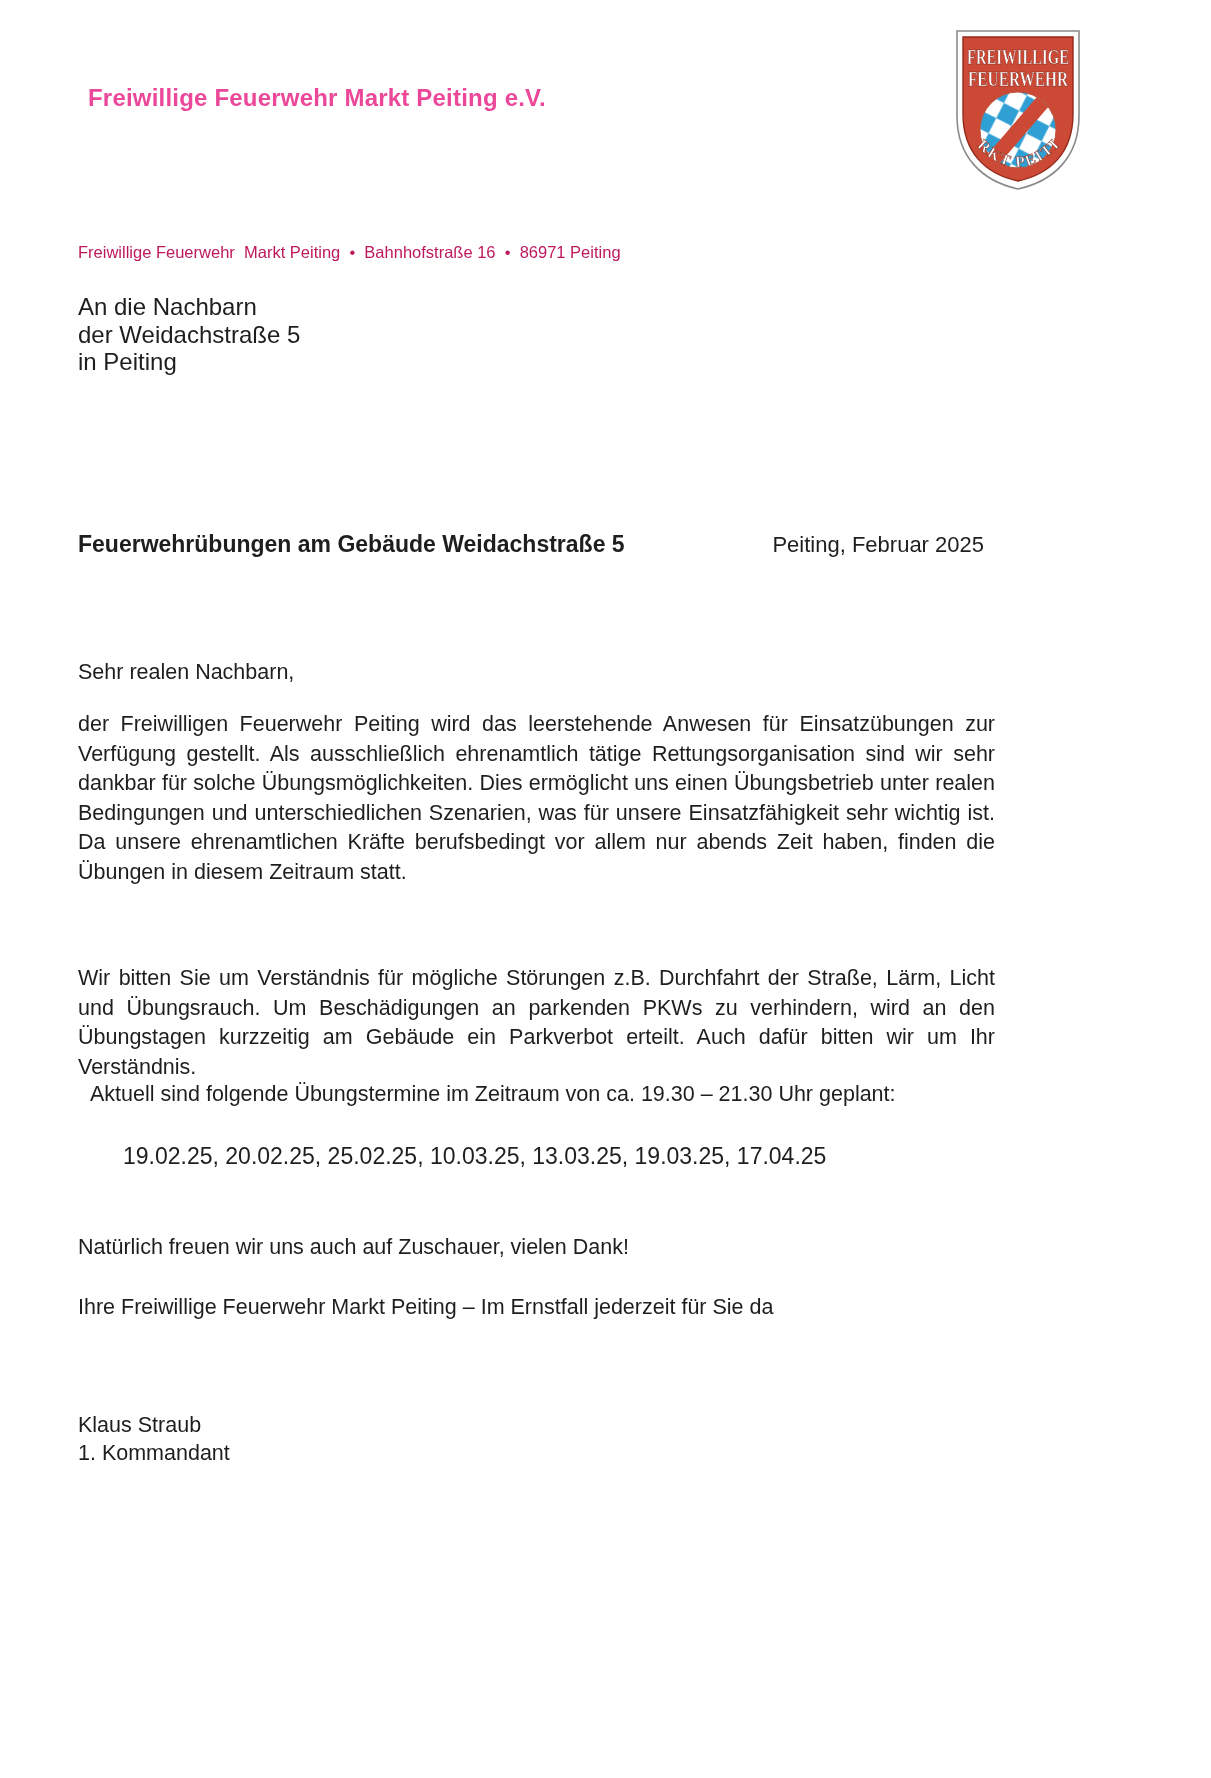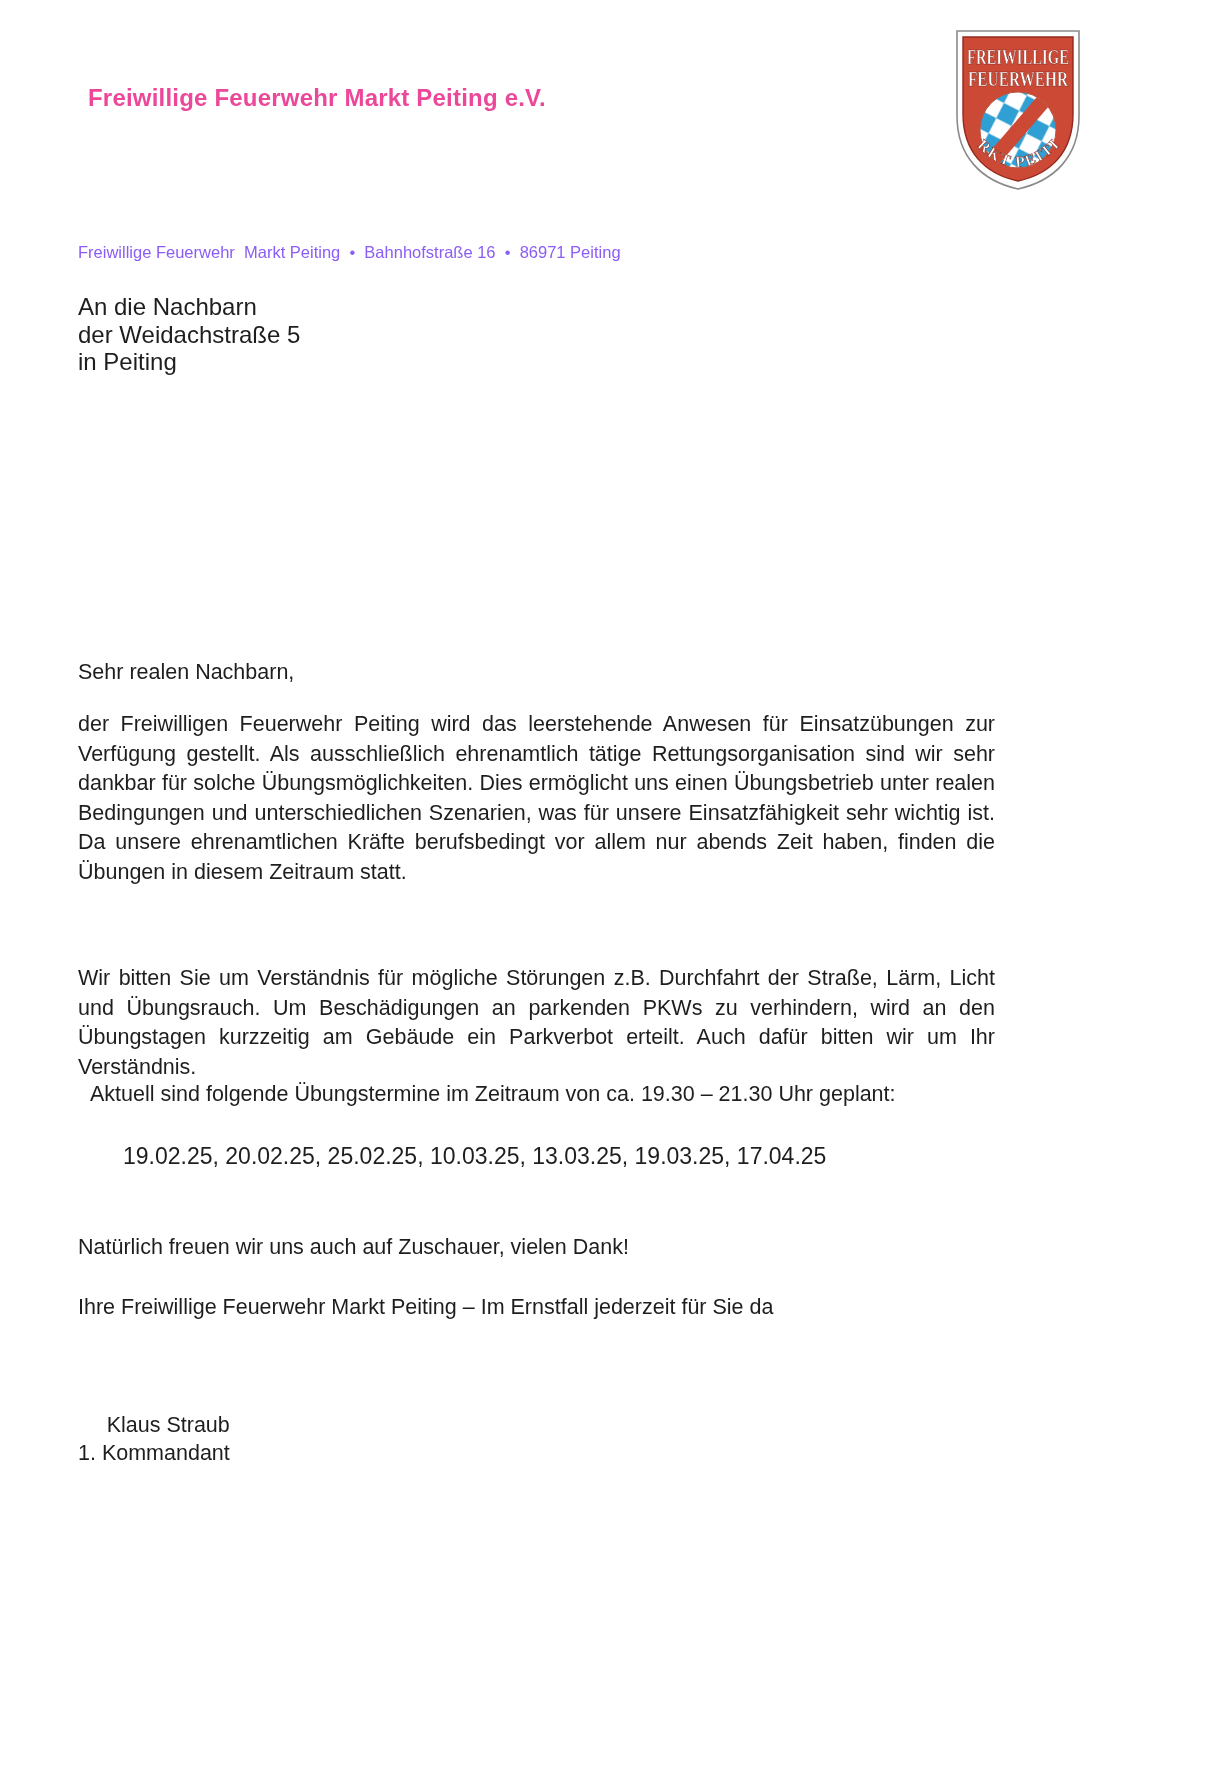--- a/index.html
+++ b/index.html
@@ -8,21 +8,21 @@
     position:relative; width:1211px; height:1778px; background:#ffffff;
     font-family:"Liberation Sans", sans-serif; color:#1e1e1e; overflow:hidden;
   }
   .title {
     position:absolute; left:88px; top:84px;
     font-size:24px; font-weight:bold; letter-spacing:0.2px; color:#ec4899;
   }
   .crest { position:absolute; left:953px; top:28px; width:130px; height:166px; }
   .sender-line {
     position:absolute; left:78px; top:243px;
-    font-size:16.5px; color:#8b5cf6; white-space:pre;
+    font-size:16.5px; color:#be185d; white-space:pre;
   }
   .contact {
     position:absolute; left:815px; top:246px;
     font-size:16.5px; line-height:20.5px; color:#242424;
   }
   .contact-label { display:inline-block; width:52px; }
   .recipient {
     position:absolute; left:78px; top:293px;
     font-size:24px; line-height:27.5px;
   }
@@ -37,21 +37,21 @@
     position:absolute; left:78px; width:917px;
     font-size:21.5px; line-height:29.5px;
   }
   .just { text-align:justify; }
   #para1 { top:710px; }
   #para2 { top:964px; }
   #para3 { top:1080px; width:1000px;margin-left:12px; }
   .dates   { position:absolute; left:78px; top:1143px; font-size:23px;margin-left:45px; }
   .thanks  { position:absolute; left:78px; top:1235px; font-size:21.5px; }
   .closing { position:absolute; left:78px; top:1295px; font-size:21.5px; }
-  .signature { position:absolute; left:78px; top:1412px; font-size:21.5px; line-height:27.5px;text-align:right; }
+  .signature { position:absolute; left:78px; top:1412px; font-size:21.5px; line-height:27.5px; }
   .crest-top {
     font-family:"Liberation Serif", serif; font-weight:bold; font-size:21px;
     fill:#ffffff; stroke:#7d2418; stroke-width:0.5px;
   }
   .crest-bottom {
     font-family:"Liberation Serif", serif; font-weight:bold; font-size:15.5px;
     fill:#ffffff; stroke:#7d2418; stroke-width:0.5px; letter-spacing:2px;
   }
 </style>
 </head>
@@ -91,20 +91,24 @@
 
   <div class="sender-line">Freiwillige Feuerwehr  Markt Peiting  •  Bahnhofstraße 16  •  86971 Peiting</div>
 
 
   <div class="recipient">
     <div>An die Nachbarn</div>
     <div>der Weidachstraße 5</div>
     <div>in Peiting</div>
   </div>
 
+  <div class="subject-row">
+    <div class="subject">Feuerwehrübungen am Gebäude Weidachstraße 5</div>
+    <div class="place-date">Peiting, Februar 2025</div>
+  </div>
 
   <div class="salutation">Sehr realen Nachbarn,</div>
 
   <p id="para1" class="bodytext just">der Freiwilligen Feuerwehr Peiting wird das leerstehende Anwesen für Einsatzübungen zur Verfügung gestellt. Als ausschließlich ehrenamtlich tätige Rettungsorganisation sind wir sehr dankbar für solche Übungsmöglichkeiten. Dies ermöglicht uns einen Übungsbetrieb unter realen Bedingungen und unterschiedlichen Szenarien, was für unsere Einsatzfähigkeit sehr wichtig ist. Da unsere ehrenamtlichen Kräfte berufsbedingt vor allem nur abends Zeit haben, finden die Übungen in diesem Zeitraum statt.</p>
   <p id="para2" class="bodytext just">Wir bitten Sie um Verständnis für mögliche Störungen z.B. Durchfahrt der Straße, Lärm, Licht und Übungsrauch. Um Beschädigungen an parkenden PKWs zu verhindern, wird an den Übungstagen kurzzeitig am Gebäude ein Parkverbot erteilt. Auch dafür bitten wir um Ihr Verständnis.</p>
   <p id="para3" class="bodytext">Aktuell sind folgende Übungstermine im Zeitraum von ca. 19.30 – 21.30 Uhr geplant:</p>
 
   <div class="dates">19.02.25, 20.02.25, 25.02.25, 10.03.25, 13.03.25, 19.03.25, 17.04.25</div>
   <div class="thanks">Natürlich freuen wir uns auch auf Zuschauer, vielen Dank!</div>
   <div class="closing">Ihre Freiwillige Feuerwehr Markt Peiting – Im Ernstfall jederzeit für Sie da</div>

